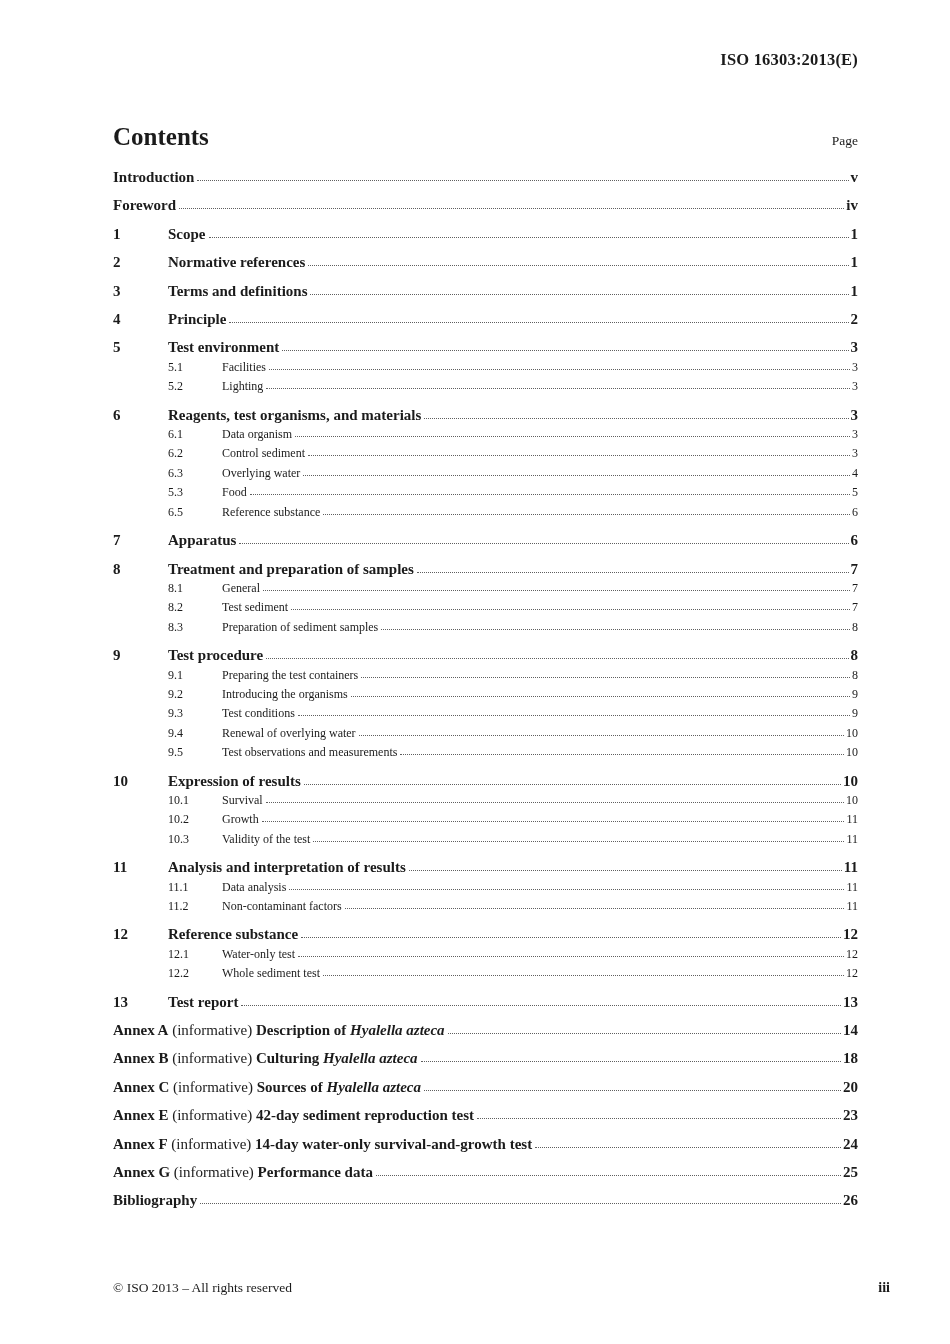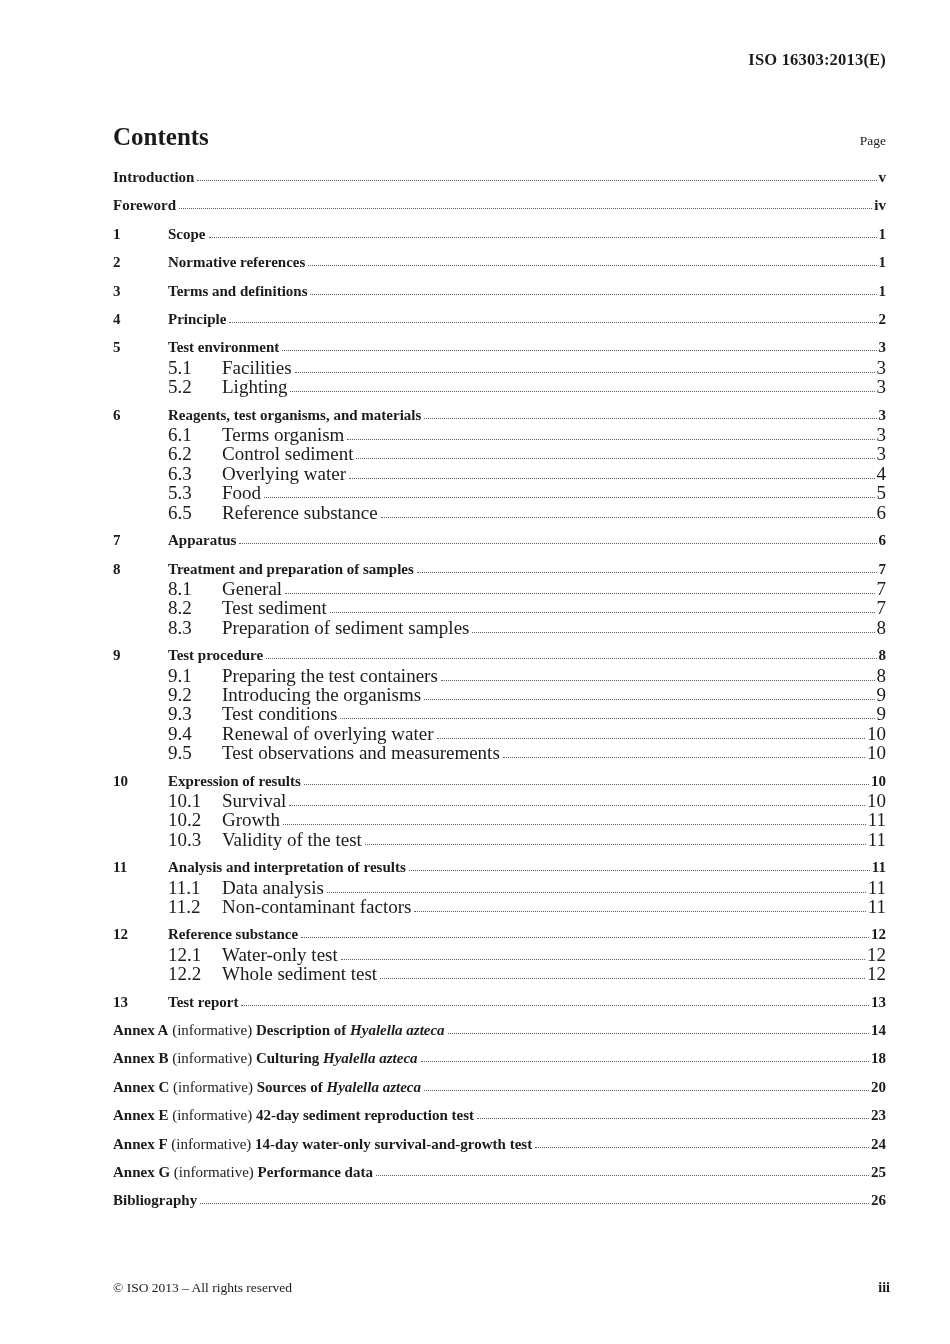--- a/index.html
+++ b/index.html
@@ -7,21 +7,21 @@
     width: 950px; height: 1344px;
     font-family: "Liberation Serif", serif;
     color: #1b1b1b;
     position: relative;
     overflow: hidden;
   }
   .page {
     position: relative;
     width: 950px; height: 1344px;
     box-sizing: border-box;
-    padding: 0 64px 0 113px;
+    padding: 0 92px 0 113px;
   }
   .doc-ref {
     padding-top: 50px;
     text-align: right;
     font-weight: bold;
     font-size: 16.5px;
     line-height: 20px;
     letter-spacing: 0.2px;
   }
   .contents-row {
@@ -43,21 +43,21 @@
   .trow {
     display: flex;
     align-items: baseline;
     font-size: 15px;
     line-height: 19.4px;
     white-space: nowrap;
   }
   .lvl1 { margin-top: 9px; }
   .lvl1 .num, .lvl1 .title, .lvl1 .pg { font-weight: bold; }
   .num { flex: 0 0 55px; }
-  .lvl2 { font-size: 19px; }
+  .lvl2 { font-size: 12px; }
   .lvl2 .num { margin-left: 55px; flex: 0 0 54px; }
   .annex-label, .annex-title, .bib-label { font-weight: bold; text-align: right; }
   .annex-qualifier { font-weight: normal; }
   .annex-italic { font-weight: bold; font-style: italic; }
   .sp { white-space: pre; }
   .leader {
     flex: 1 1 auto;
     min-width: 12px;
     margin: 0 2px 0 3px;
     border-bottom: 1.5px dotted #5f5f5f;
@@ -140,21 +140,21 @@
         <span class="pg">3</span>
       </div>
       <div class="trow lvl1">
         <span class="num">6</span>
         <span class="title">Reagents, test organisms, and materials</span>
         <span class="leader"></span>
         <span class="pg">3</span>
       </div>
       <div class="trow lvl2">
         <span class="num">6.1</span>
-        <span class="title">Terms organism</span>
+        <span class="title">Data organism</span>
         <span class="leader"></span>
         <span class="pg">3</span>
       </div>
       <div class="trow lvl2">
         <span class="num">6.2</span>
         <span class="title">Control sediment</span>
         <span class="leader"></span>
         <span class="pg">3</span>
       </div>
       <div class="trow lvl2">

